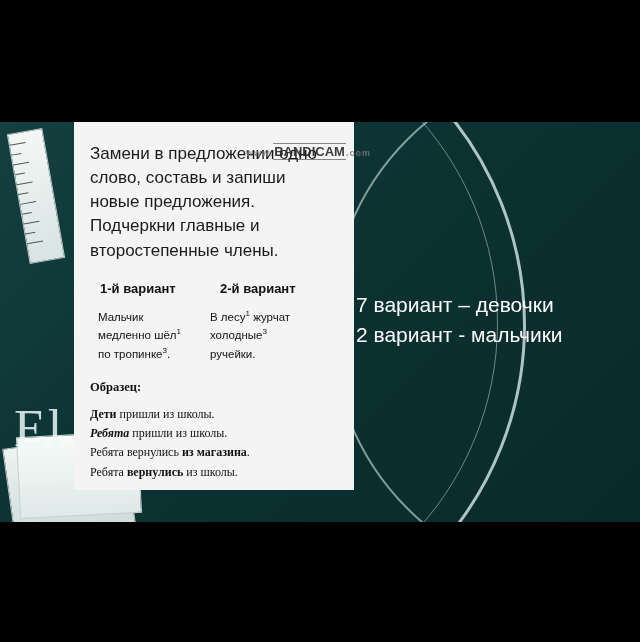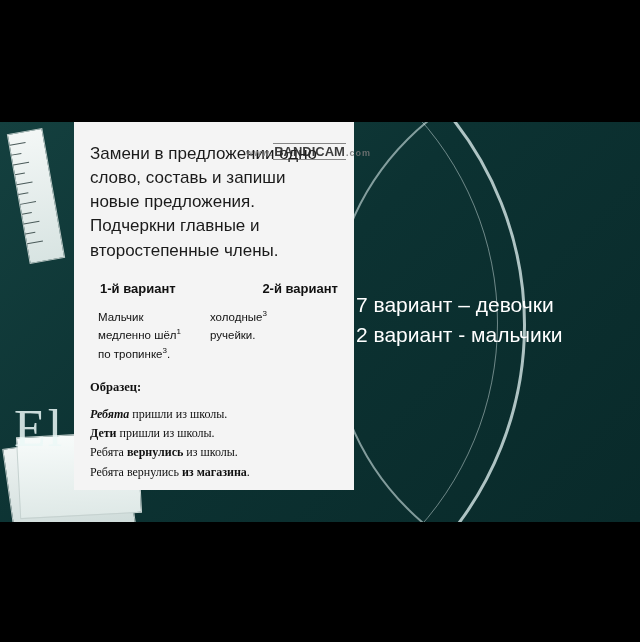--- a/index.html
+++ b/index.html
@@ -137,21 +137,21 @@
     margin: 0 15px 18px 0;
   }
   .variants {
     display: flex;
     margin: 0 0 12px 10px;
     font-size: 13px;
     font-weight: bold;
     color: #111;
   }
   .variants .v1 { width: 122px; }
-  .variants .v2 { width: 120px; text-align: right; }
+  .variants .v2 { width: 120px; }
 
   .sentences {
     display: flex;
     margin: 4px 0 16px 8px;
     font-family: Liberation Sans, sans-serif;
     font-size: 11.5px;
     color: #111;
     line-height: 1.62;
   }
   .sentences .col1 { width: 112px; }
@@ -247,39 +247,40 @@
           <div class="v2">2-й вариант</div>
         </div>
 
         <div class="sentences">
           <div class="col1">
             <div><span>Мальчик</span></div>
             <div><span>медленно шёл</span><sup>1</sup></div>
             <div><span>по тропинке</span><sup>3</sup><span>.</span></div>
           </div>
           <div class="col2">
+            <div><span>В лесу</span><sup>1</sup><span> журчат</span></div>
             <div><span>холодные</span><sup>3</sup></div>
             <div><span>ручейки.</span></div>
           </div>
         </div>
 
         <div class="sample-label">Образец:</div>
 
         <div class="sample-list">
           <div>
+            <span class="b">Дети</span><span> пришли из школы.</span>
+          </div>
+          <div>
             <span class="bi">Ребята</span><span> пришли из школы.</span>
           </div>
           <div>
-            <span class="b">Дети</span><span> пришли из школы.</span>
+            <span>Ребята вернулись </span><span class="b">из магазина</span><span>.</span>
           </div>
           <div>
             <span>Ребята </span><span class="b">вернулись</span><span> из школы.</span>
-          </div>
-          <div>
-            <span>Ребята вернулись </span><span class="b">из магазина</span><span>.</span>
           </div>
         </div>
 
       </div>
     </div>
 
     <div id="annotation">
       <div>7 вариант – девочки</div>
       <div>2 вариант - мальчики</div>
     </div>

